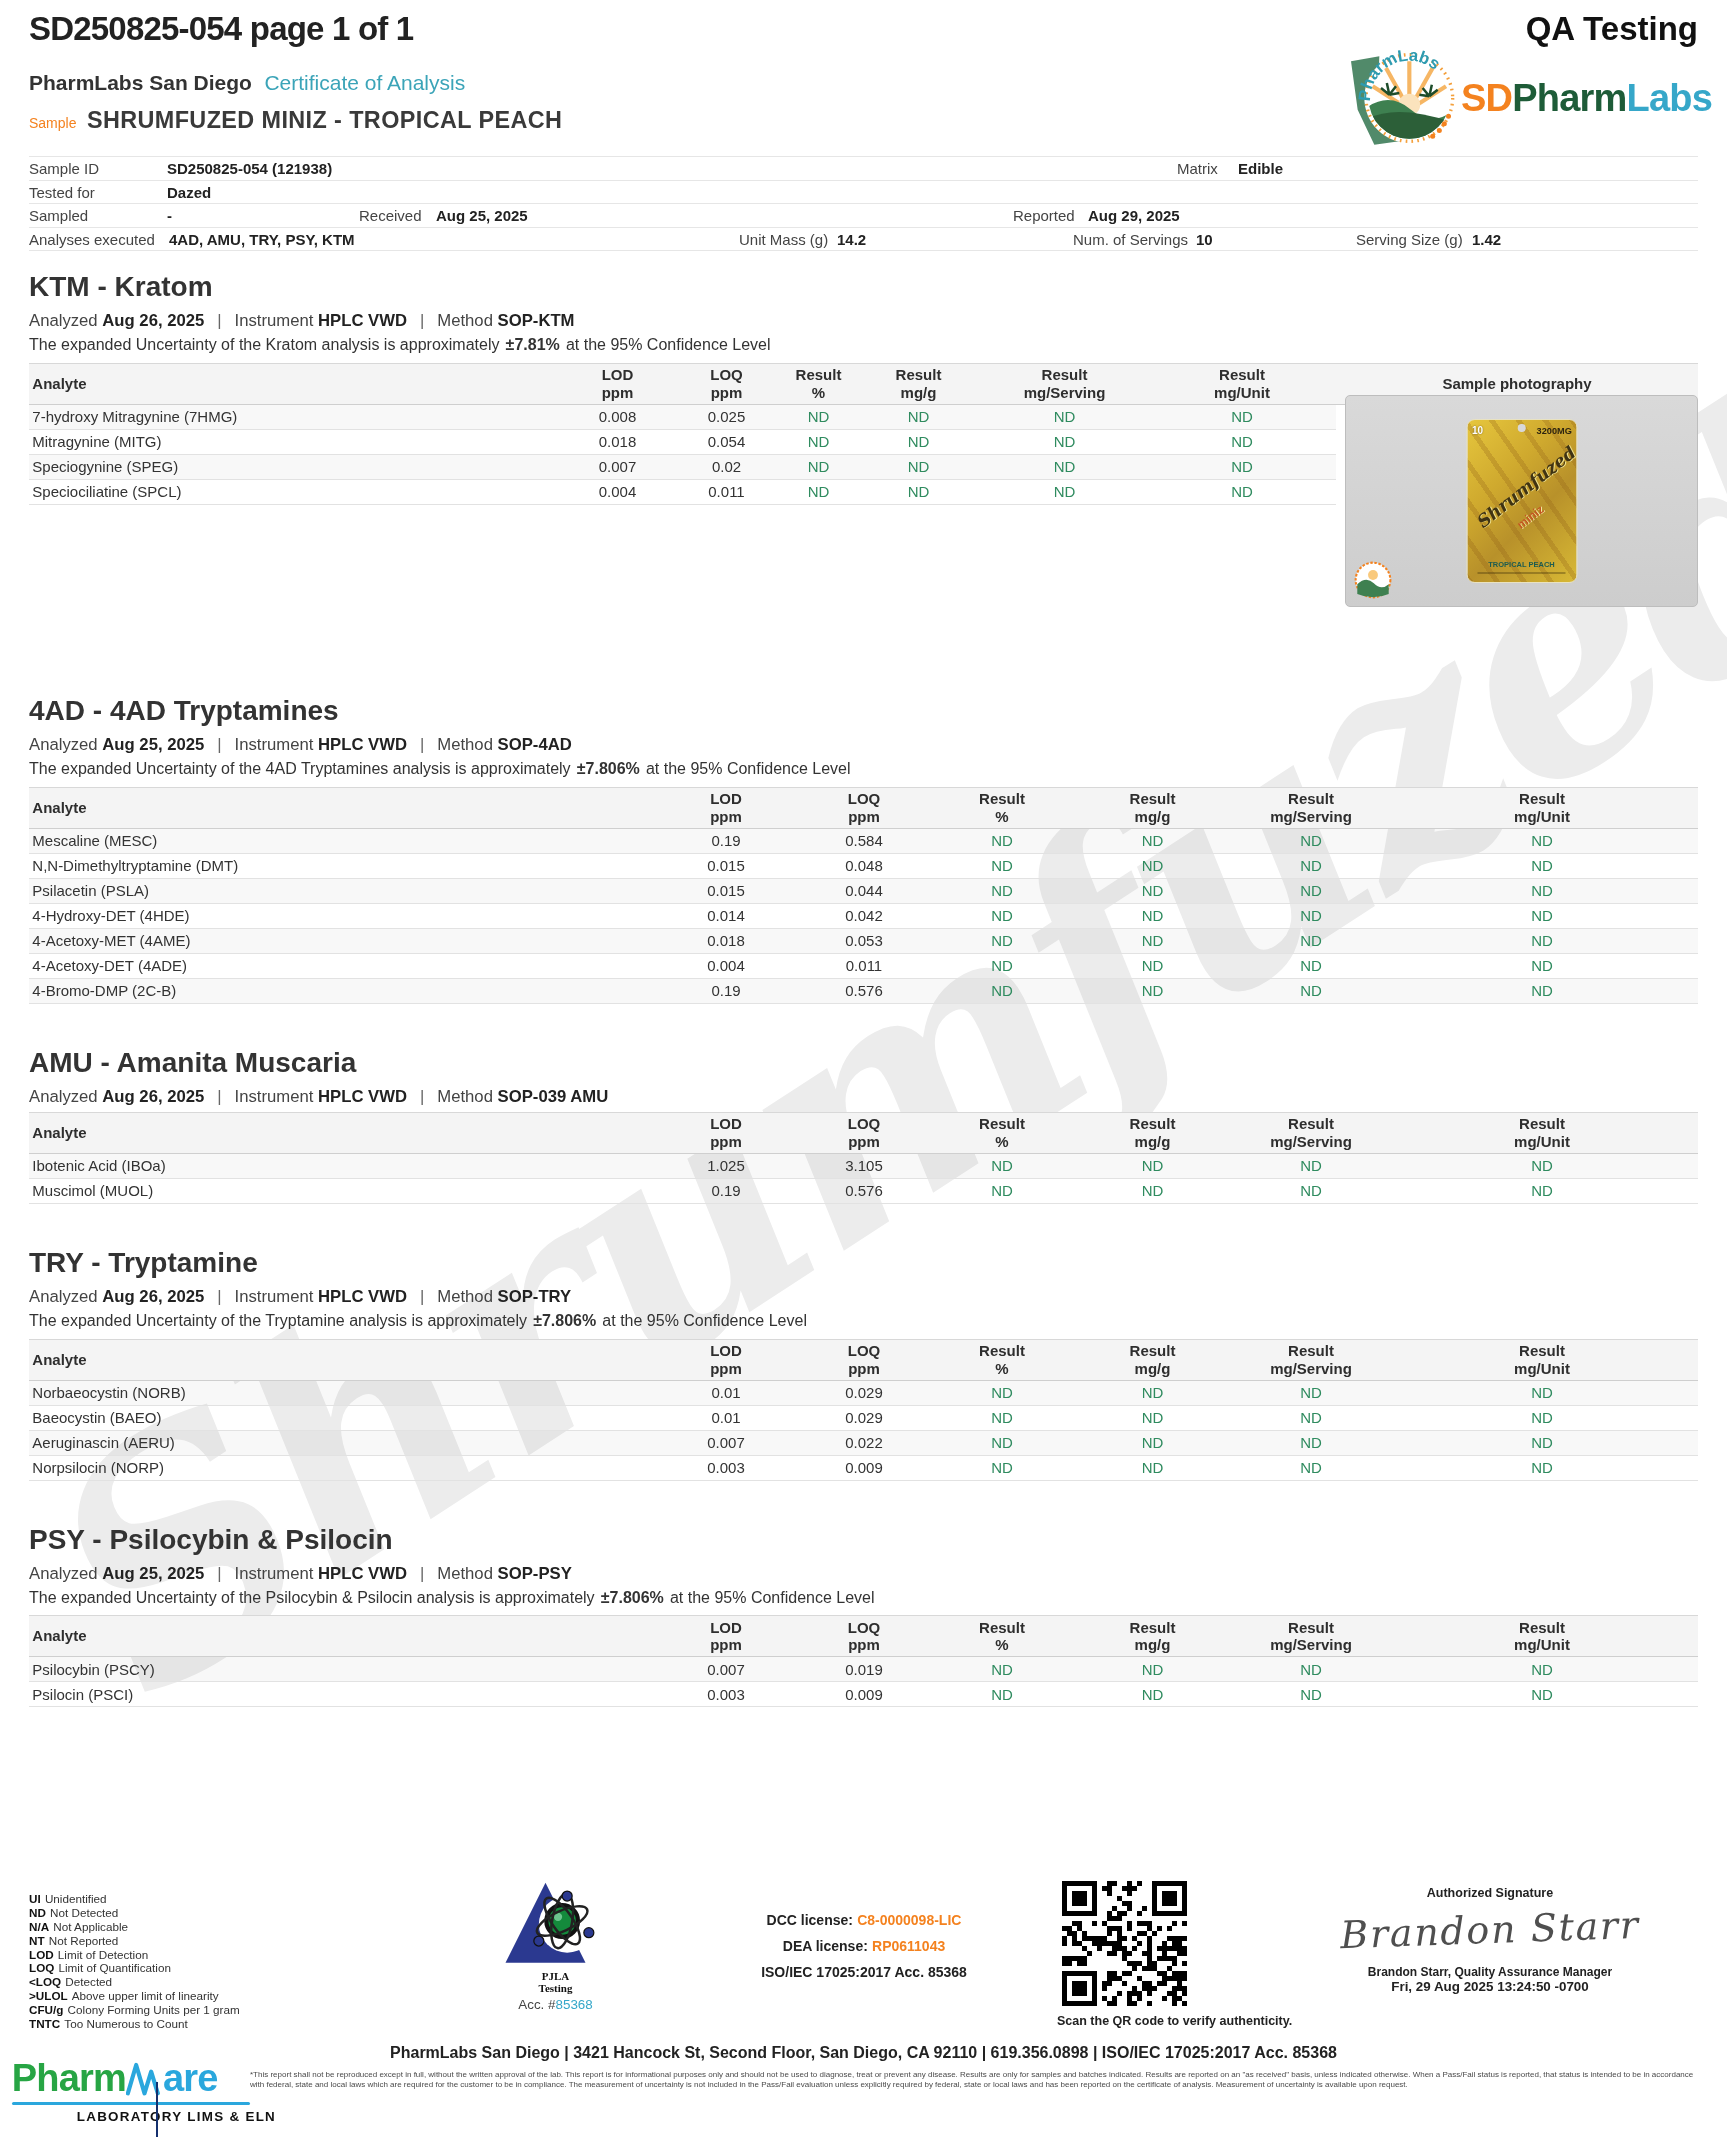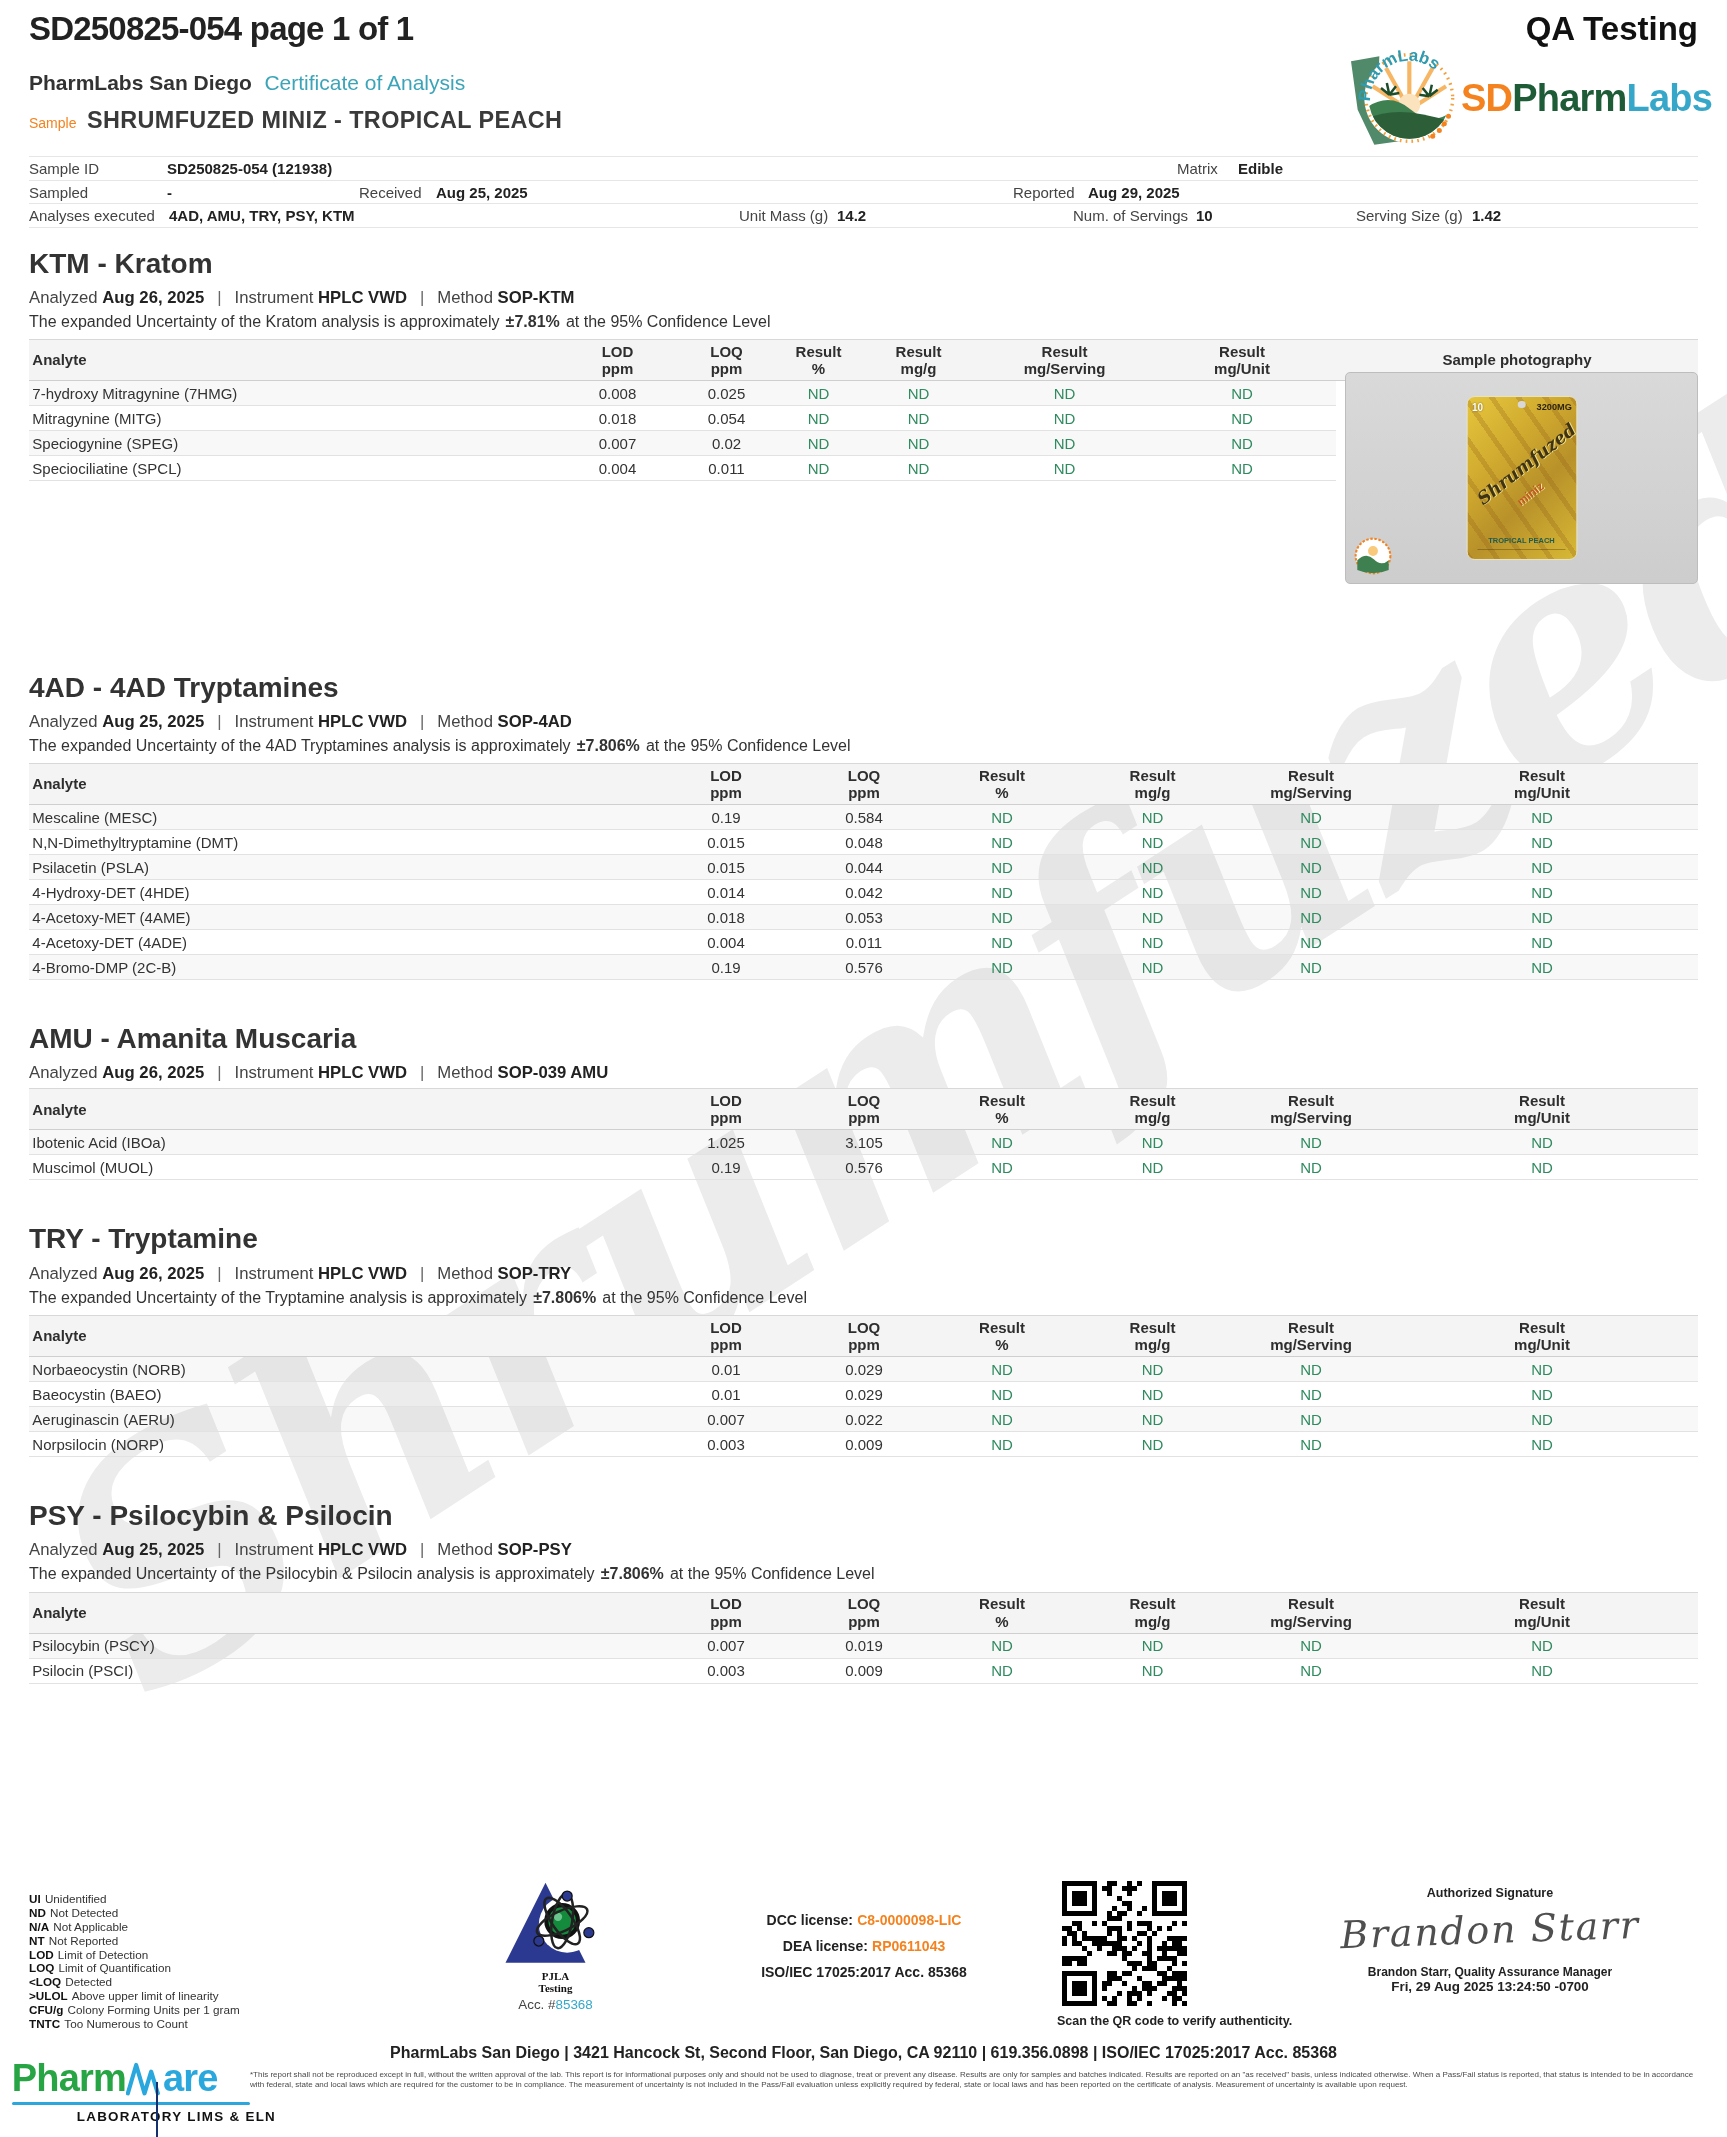--- a/index.html
+++ b/index.html
@@ -136,20 +136,24 @@
       <span class="sample-label">Sample</span>
       <span class="sample-name">SHRUMFUZED MINIZ - TROPICAL PEACH</span>
     </div>
 
     <div class="sample-info">
       <div class="si-row">
         <span class="si-label" style="left:0">Sample ID</span>
         <span class="si-val" style="left:138px">SD250825-054 (121938)</span>
         <span class="si-label" style="left:1148px">Matrix</span>
         <span class="si-val" style="left:1209px">Edible</span>
+      </div>
+      <div class="si-row">
+        <span class="si-label" style="left:0">Tested for</span>
+        <span class="si-val" style="left:138px">Dazed</span>
       </div>
       <div class="si-row">
         <span class="si-label" style="left:0">Sampled</span>
         <span class="si-val" style="left:138px">-</span>
         <span class="si-label" style="left:330px">Received</span>
         <span class="si-val" style="left:407px">Aug 25, 2025</span>
         <span class="si-label" style="left:984px">Reported</span>
         <span class="si-val" style="left:1059px">Aug 29, 2025</span>
       </div>
       <div class="si-row">

